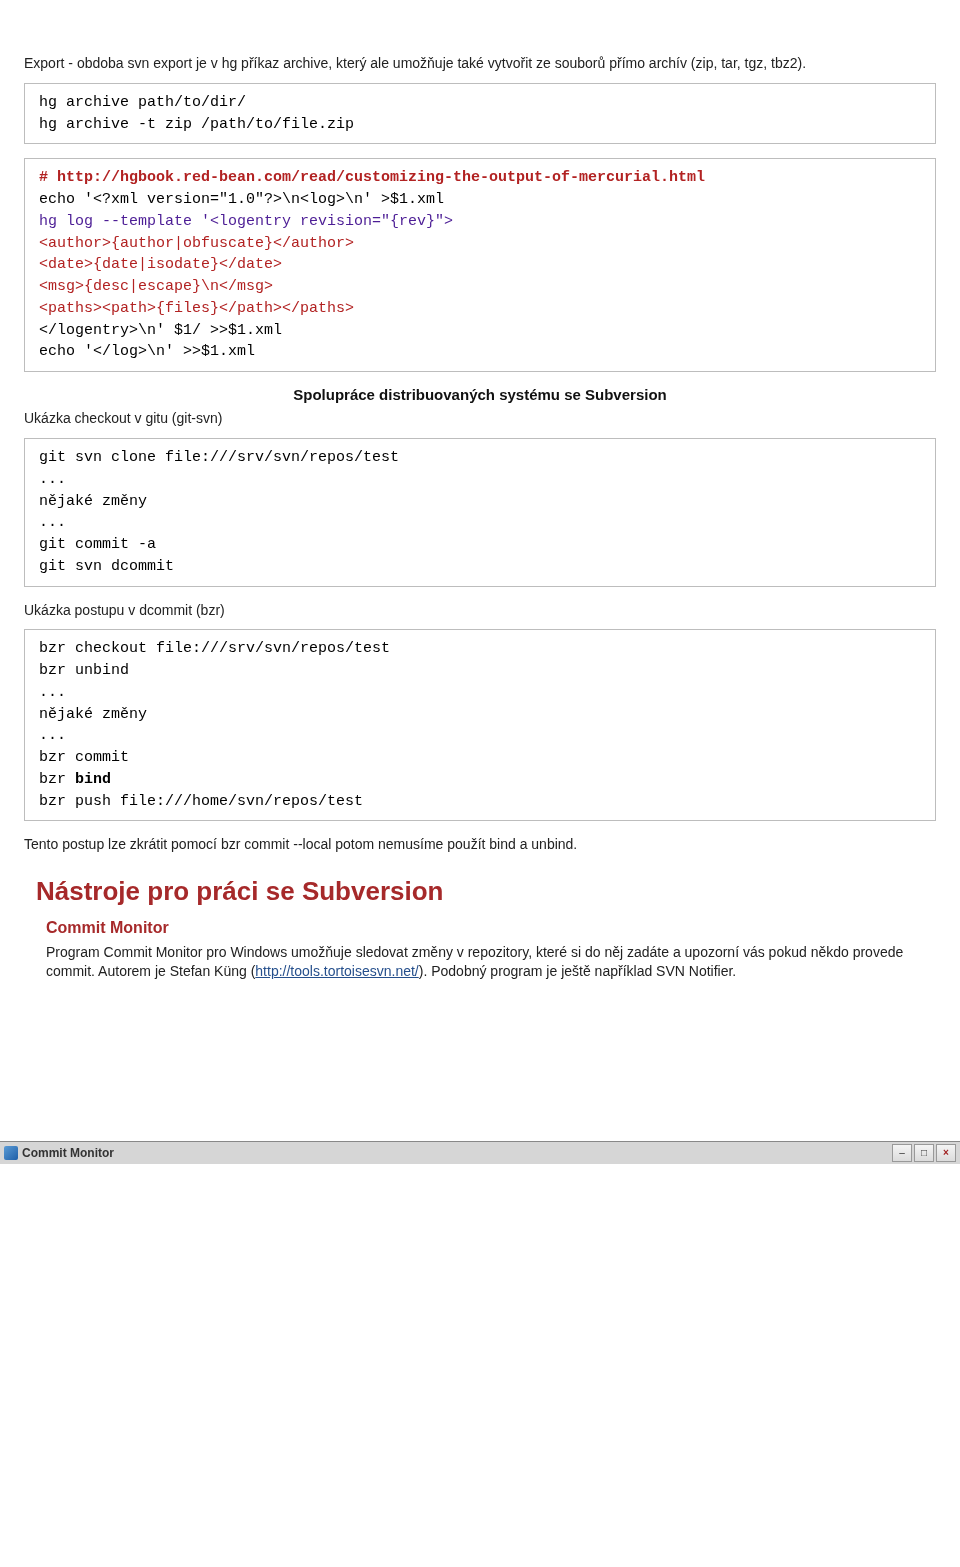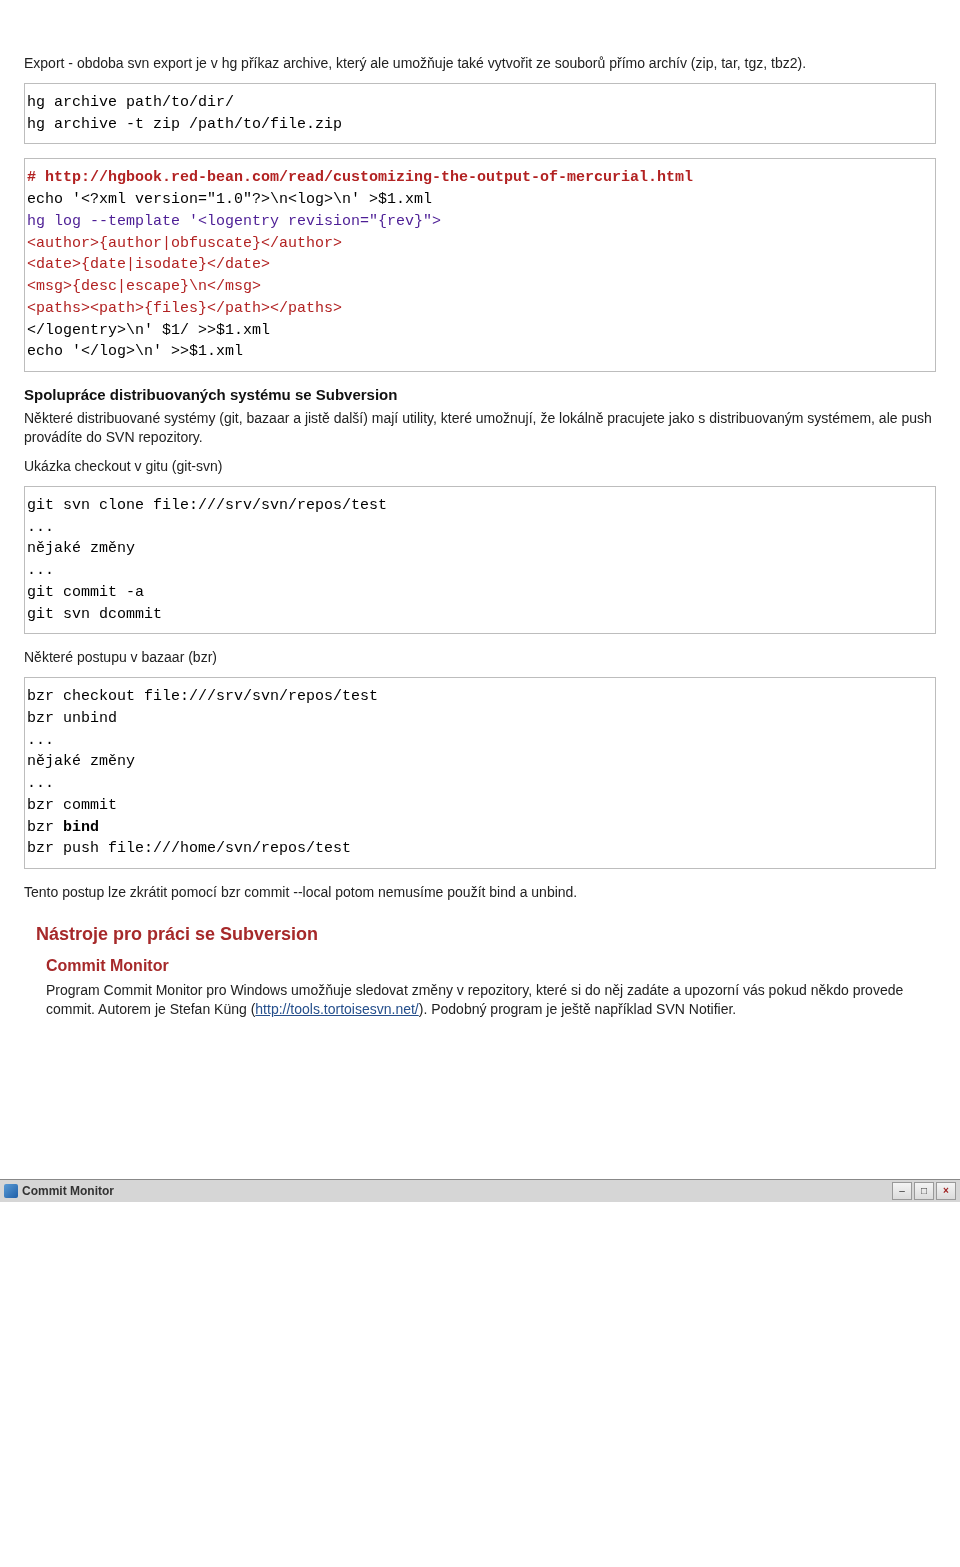--- a/index.html
+++ b/index.html
@@ -15,44 +15,45 @@
     padding: 10px 24px 10px 24px;
     margin-top: 38px;
   }
   p {
     margin: 6px 0 10px 0;
     line-height: 1.35;
   }
   .codebox {
     border: 1px solid #bdbdbd;
     background: #fff;
-    padding: 8px 2px;
+    padding: 8px 14px;
     font-family: "Courier New", Courier, monospace;
     font-size: 15px;
     white-space: pre;
     line-height: 1.45;
     margin: 6px 0 14px 0;
     overflow: visible;
   }
   .codebox .line { display: block; }
   .codebox .l-black { color: #000; }
   .codebox .l-red { color: #b22222; }
   .codebox .l-blue { color: #4c1d95; }
   .codebox .l-red-bold { color: #b22222; font-weight: bold; }
   .codebox .bold { font-weight: bold; }
   .section-heading {
     font-weight: bold;
     font-size: 15px;
     color: #111;
     margin: 14px 0 6px 0;
+    text-align: center;
   }
   h2.redhead {
     font-family: Arial, sans-serif;
     color: #a6292a;
-    font-size: 18px;
+    font-size: 26px;
     font-weight: bold;
     margin: 22px 0 12px 12px;
   }
   .sub-indent {
     padding-left: 22px;
   }
   .subhead-red {
     color: #a6292a;
     font-weight: bold;
     font-size: 16px;
@@ -116,26 +117,25 @@
 <div class="page">
 
   <p>Export - obdoba svn export je v hg příkaz archive, který ale umožňuje také vytvořit ze souborů přímo archív (zip, tar, tgz, tbz2).</p>
 
   <div class="codebox" id="code-archive"><span class="line l-black">hg archive path/to/dir/</span><span class="line l-black">hg archive -t zip /path/to/file.zip</span></div>
 
 
   <div class="codebox" id="code-log"><span class="line l-red-bold"># http://hgbook.red-bean.com/read/customizing-the-output-of-mercurial.html</span><span class="line l-black">echo '&lt;?xml version="1.0"?&gt;\n&lt;log&gt;\n' &gt;$1.xml</span><span class="line l-blue">hg log --template '&lt;logentry revision="{rev}"&gt;</span><span class="line l-red">&lt;author&gt;{author|obfuscate}&lt;/author&gt;</span><span class="line l-red">&lt;date&gt;{date|isodate}&lt;/date&gt;</span><span class="line l-red">&lt;msg&gt;{desc|escape}\n&lt;/msg&gt;</span><span class="line l-red">&lt;paths&gt;&lt;path&gt;{files}&lt;/path&gt;&lt;/paths&gt;</span><span class="line l-black">&lt;/logentry&gt;\n' $1/ &gt;&gt;$1.xml</span><span class="line l-black">echo '&lt;/log&gt;\n' &gt;&gt;$1.xml</span></div>
 
   <div class="section-heading">Spolupráce distribuovaných systému se Subversion</div>
-  <p>Některé distribuované systémy (git, bazaar a jistě další) mají utility, které umožnují, že lokálně pracujete jako s distribuovaným systémem, ale push provádíte do SVN repozitory.</p>
   <p>Ukázka checkout v gitu (git-svn)</p>
 
   <div class="codebox" id="code-git"><span class="line l-black">git svn clone file:///srv/svn/repos/test</span><span class="line l-black">...</span><span class="line l-black">nějaké změny</span><span class="line l-black">...</span><span class="line l-black">git commit -a</span><span class="line l-black">git svn dcommit</span></div>
 
-  <p>Některé postupu v bazaar (bzr)</p>
+  <p>Ukázka postupu v dcommit (bzr)</p>
 
   <div class="codebox" id="code-bzr"><span class="line l-black">bzr checkout file:///srv/svn/repos/test</span><span class="line l-black">bzr unbind</span><span class="line l-black">...</span><span class="line l-black">nějaké změny</span><span class="line l-black">...</span><span class="line l-black">bzr commit</span><span class="line l-black"><span>bzr </span><span class="bold">bind</span></span><span class="line l-black">bzr push file:///home/svn/repos/test</span></div>
 
   <p>Tento postup lze zkrátit pomocí bzr commit --local potom nemusíme použít bind a unbind.</p>
 
   <h2 class="redhead">Nástroje pro práci se Subversion</h2>
 
   <div class="sub-indent">
     <div class="subhead-red">Commit Monitor</div>
     <p>

